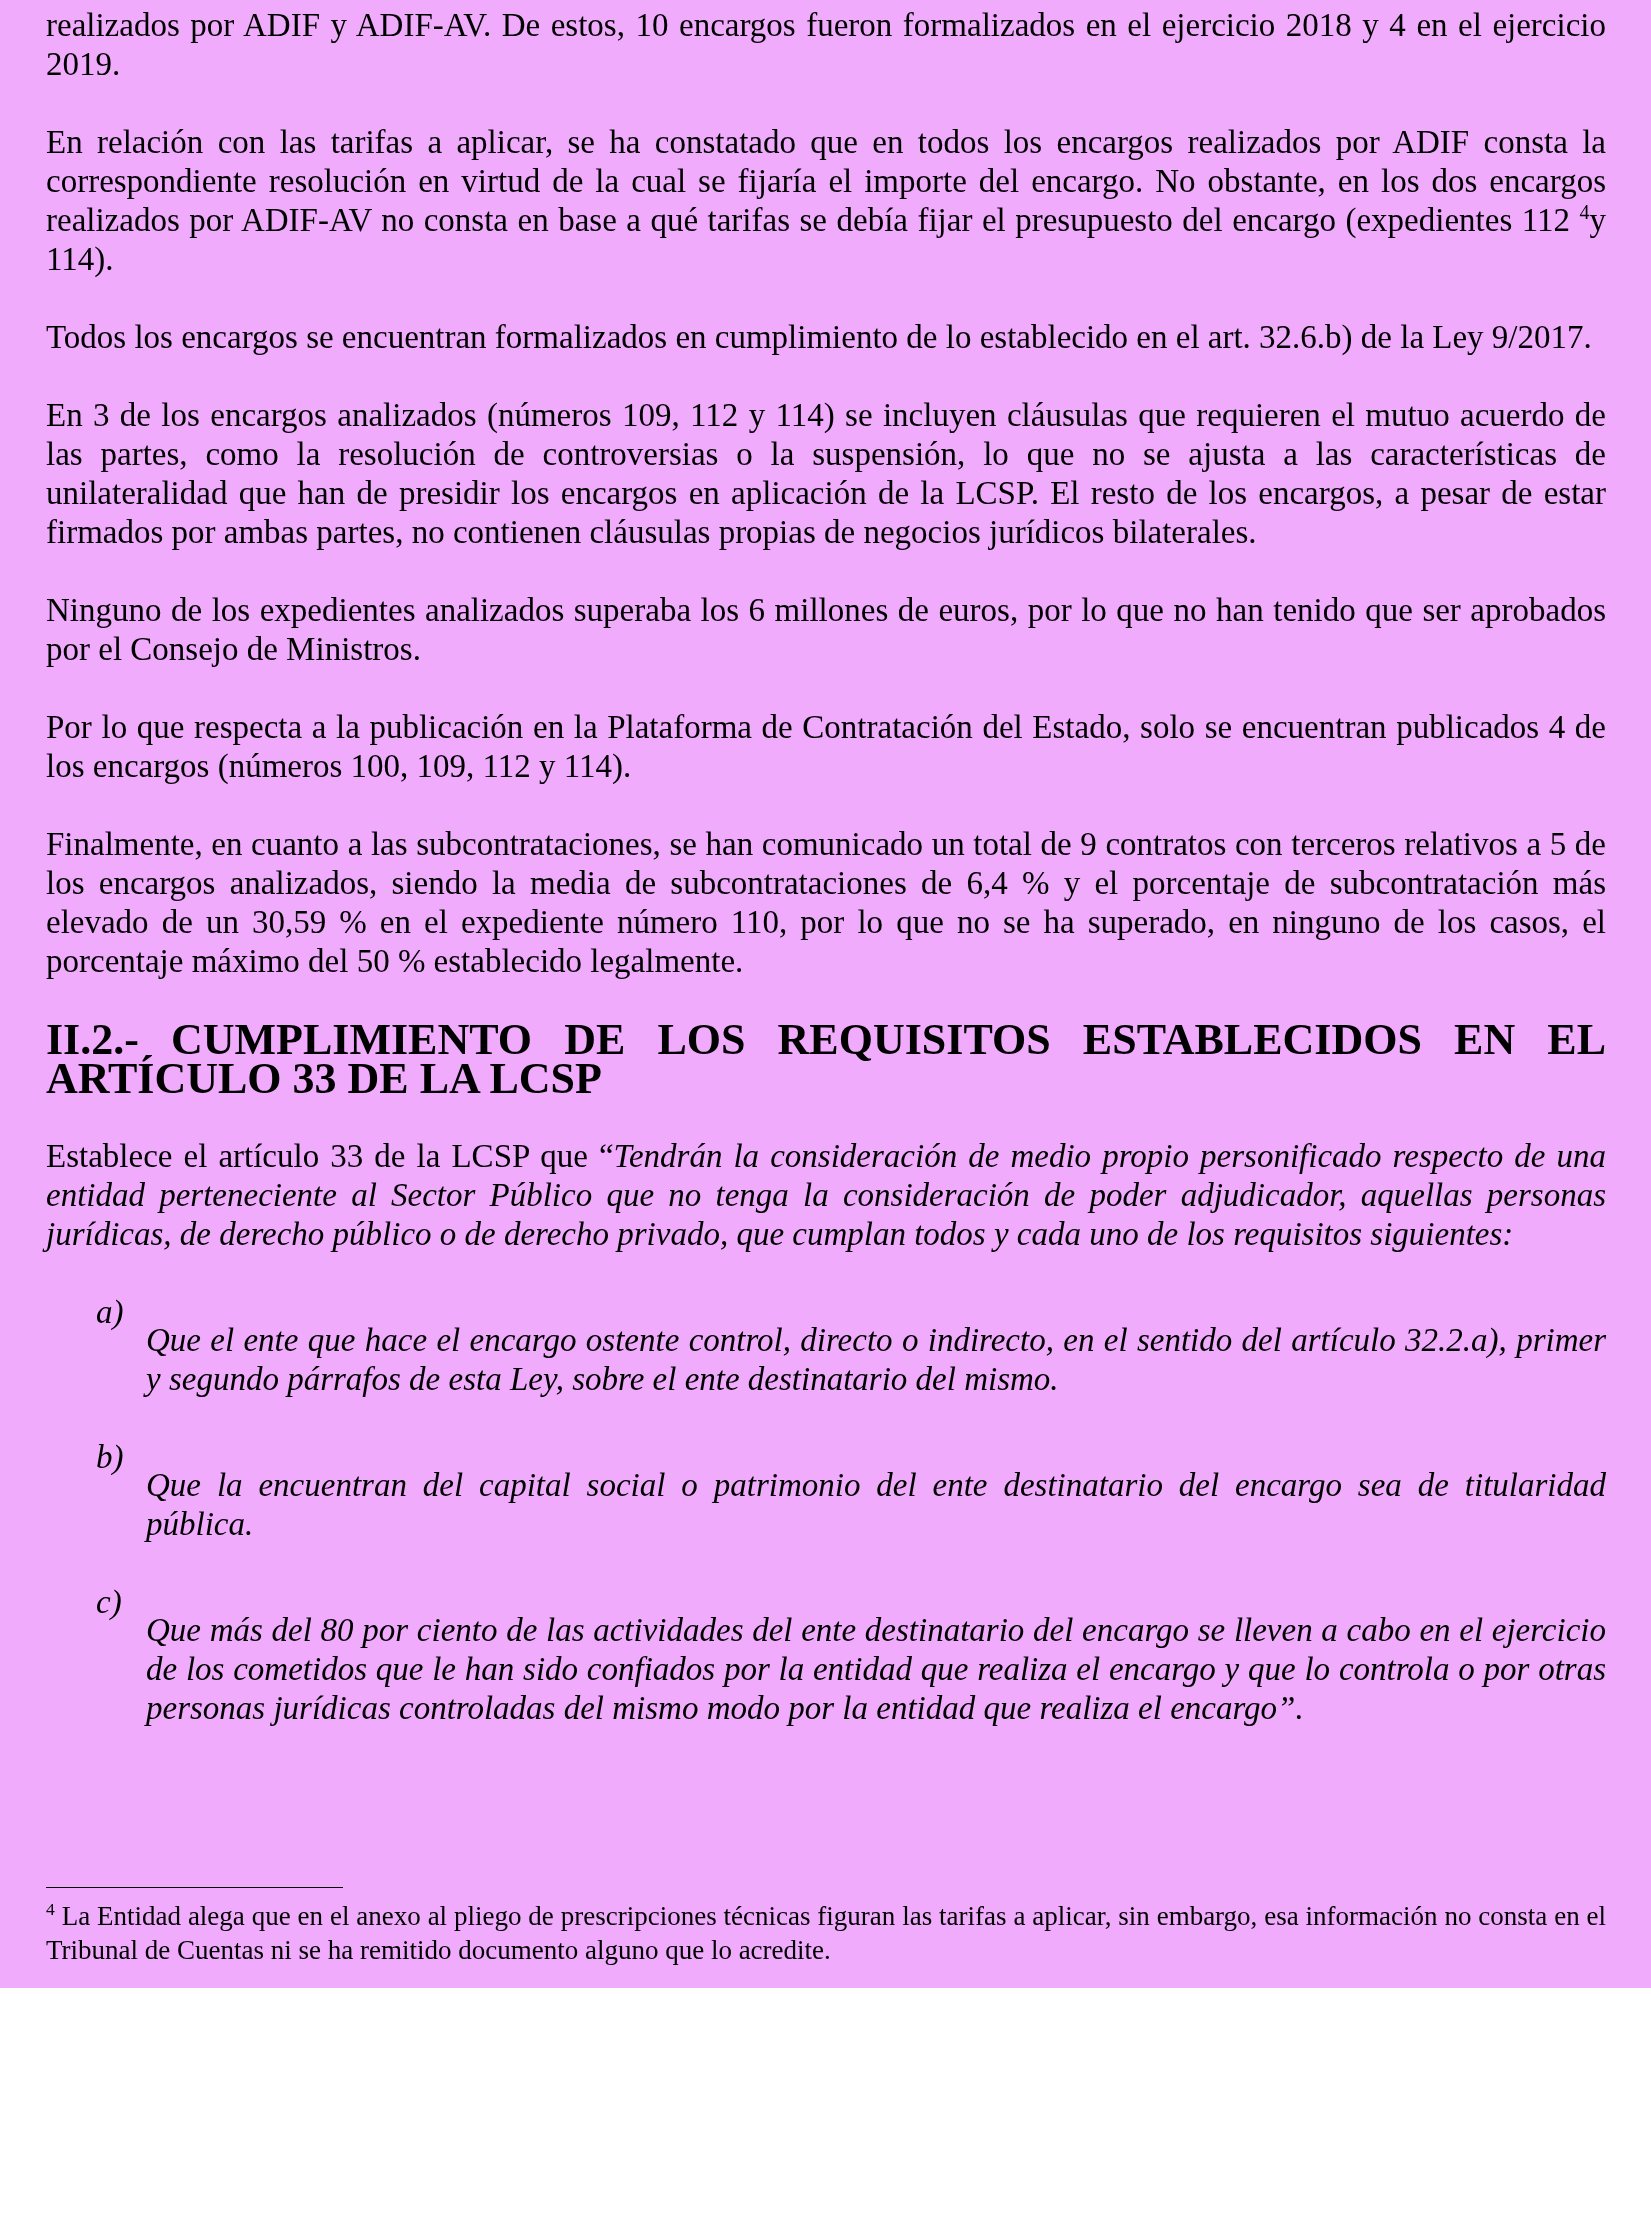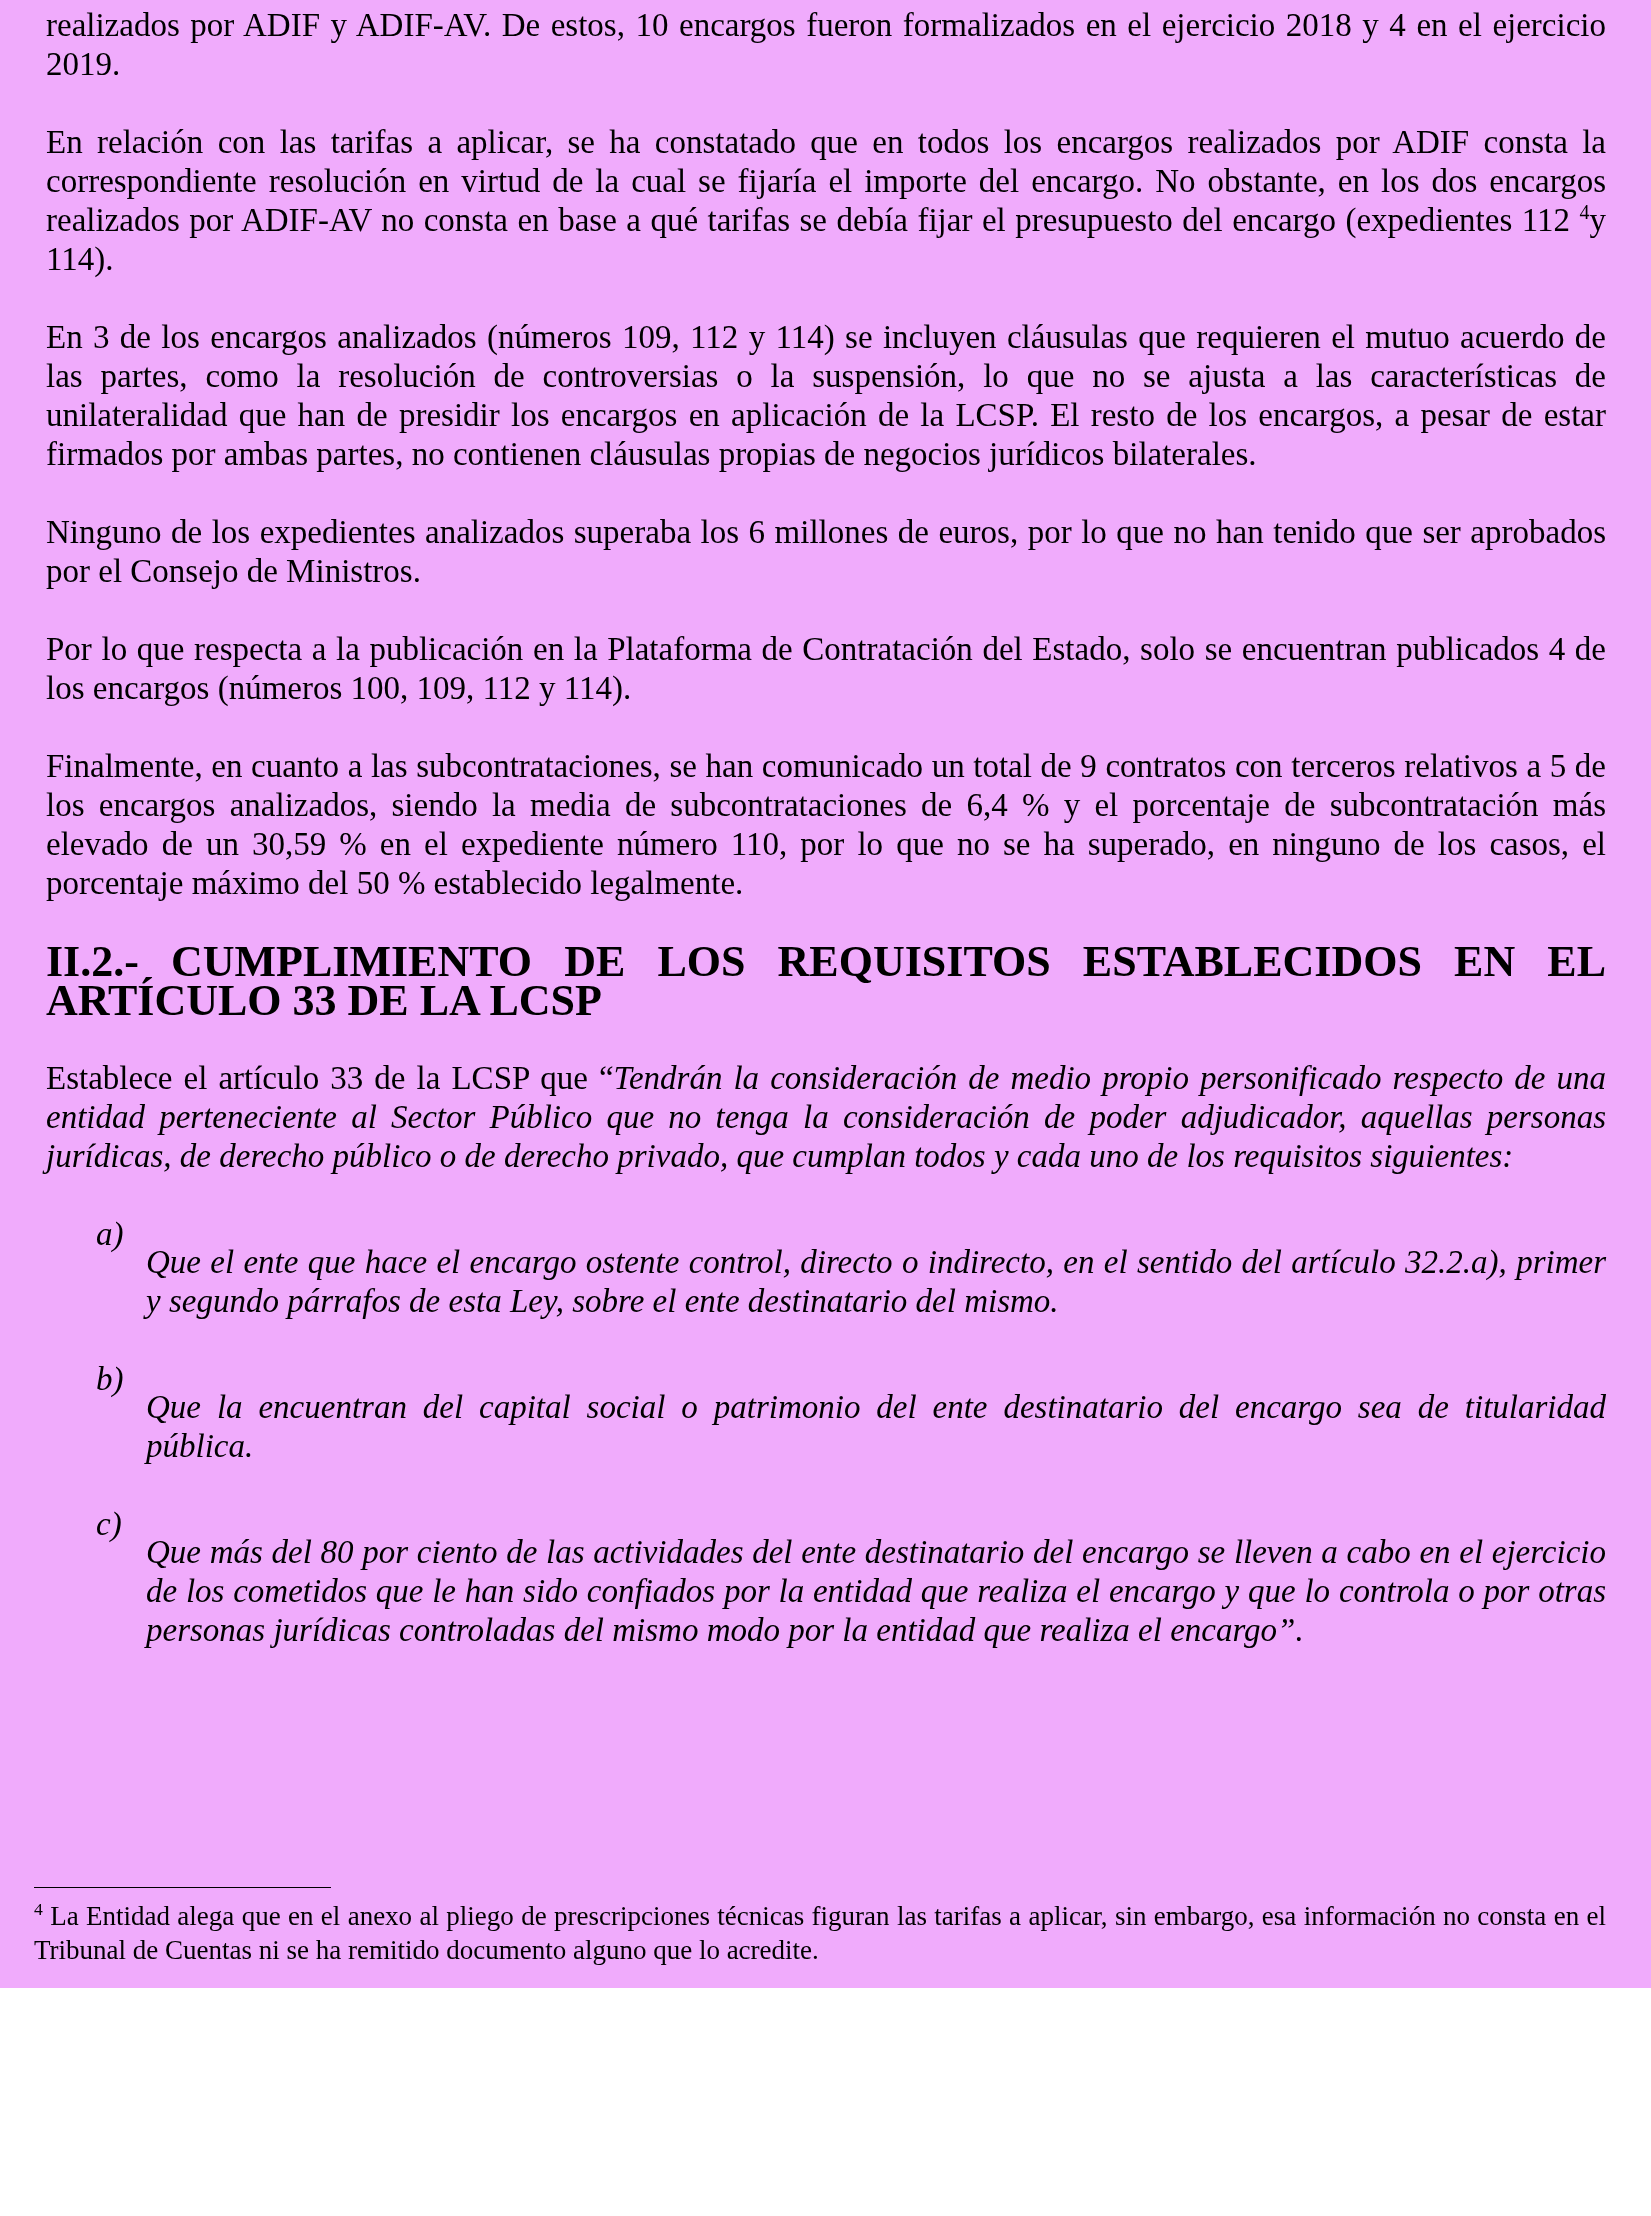--- a/index.html
+++ b/index.html
@@ -49,21 +49,21 @@
     text-align: justify;
     margin-top: 28px;
   }
   sup.fnref {
     font-size: 20px;
     line-height: 0;
     vertical-align: super;
   }
   .footnote {
     position: absolute;
-    left: 34px;
+    left: 46px;
     right: 46px;
     bottom: 21px;
     font-size: 27px;
     line-height: 34px;
     text-align: justify;
   }
   .footnote-rule {
     width: 297px;
     height: 0;
     border-top: 1.6px solid #000000;
@@ -76,20 +76,21 @@
 </head>
 <body>
 
 <div class="page">
   <div class="content">
 
     <p class="para">realizados por ADIF y ADIF-AV. De estos, 10 encargos fueron formalizados en el ejercicio 2018 y 4 en el ejercicio 2019.</p>
 
     <p class="para"><span>En relación con las tarifas a aplicar, se ha constatado que en todos los encargos realizados por ADIF consta la correspondiente resolución en virtud de la cual se fijaría el importe del encargo. No obstante, en los dos encargos realizados por ADIF-AV no consta en base a qué tarifas se debía fijar el presupuesto del encargo (expedientes 112 </span><sup class="fnref">4</sup><span>y 114).</span></p>
 
+    <p class="para">Todos los encargos se encuentran formalizados en cumplimiento de lo establecido en el art. 32.6.b) de la Ley 9/2017.</p>
 
     <p class="para">En 3 de los encargos analizados (números 109, 112 y 114) se incluyen cláusulas que requieren el mutuo acuerdo de las partes, como la resolución de controversias o la suspensión, lo que no se ajusta a las características de unilateralidad que han de presidir los encargos en aplicación de la LCSP. El resto de los encargos, a pesar de estar firmados por ambas partes, no contienen cláusulas propias de negocios jurídicos bilaterales.</p>
 
     <p class="para">Ninguno de los expedientes analizados superaba los 6 millones de euros, por lo que no han tenido que ser aprobados por el Consejo de Ministros.</p>
 
     <p class="para">Por lo que respecta a la publicación en la Plataforma de Contratación del Estado, solo se encuentran publicados 4 de los encargos (números 100, 109, 112 y 114).</p>
 
     <p class="para">Finalmente, en cuanto a las subcontrataciones, se han comunicado un total de 9 contratos con terceros relativos a 5 de los encargos analizados, siendo la media de subcontrataciones de 6,4 % y el porcentaje de subcontratación más elevado de un 30,59 % en el expediente número 110, por lo que no se ha superado, en ninguno de los casos, el porcentaje máximo del 50 % establecido legalmente.</p>
 
 

